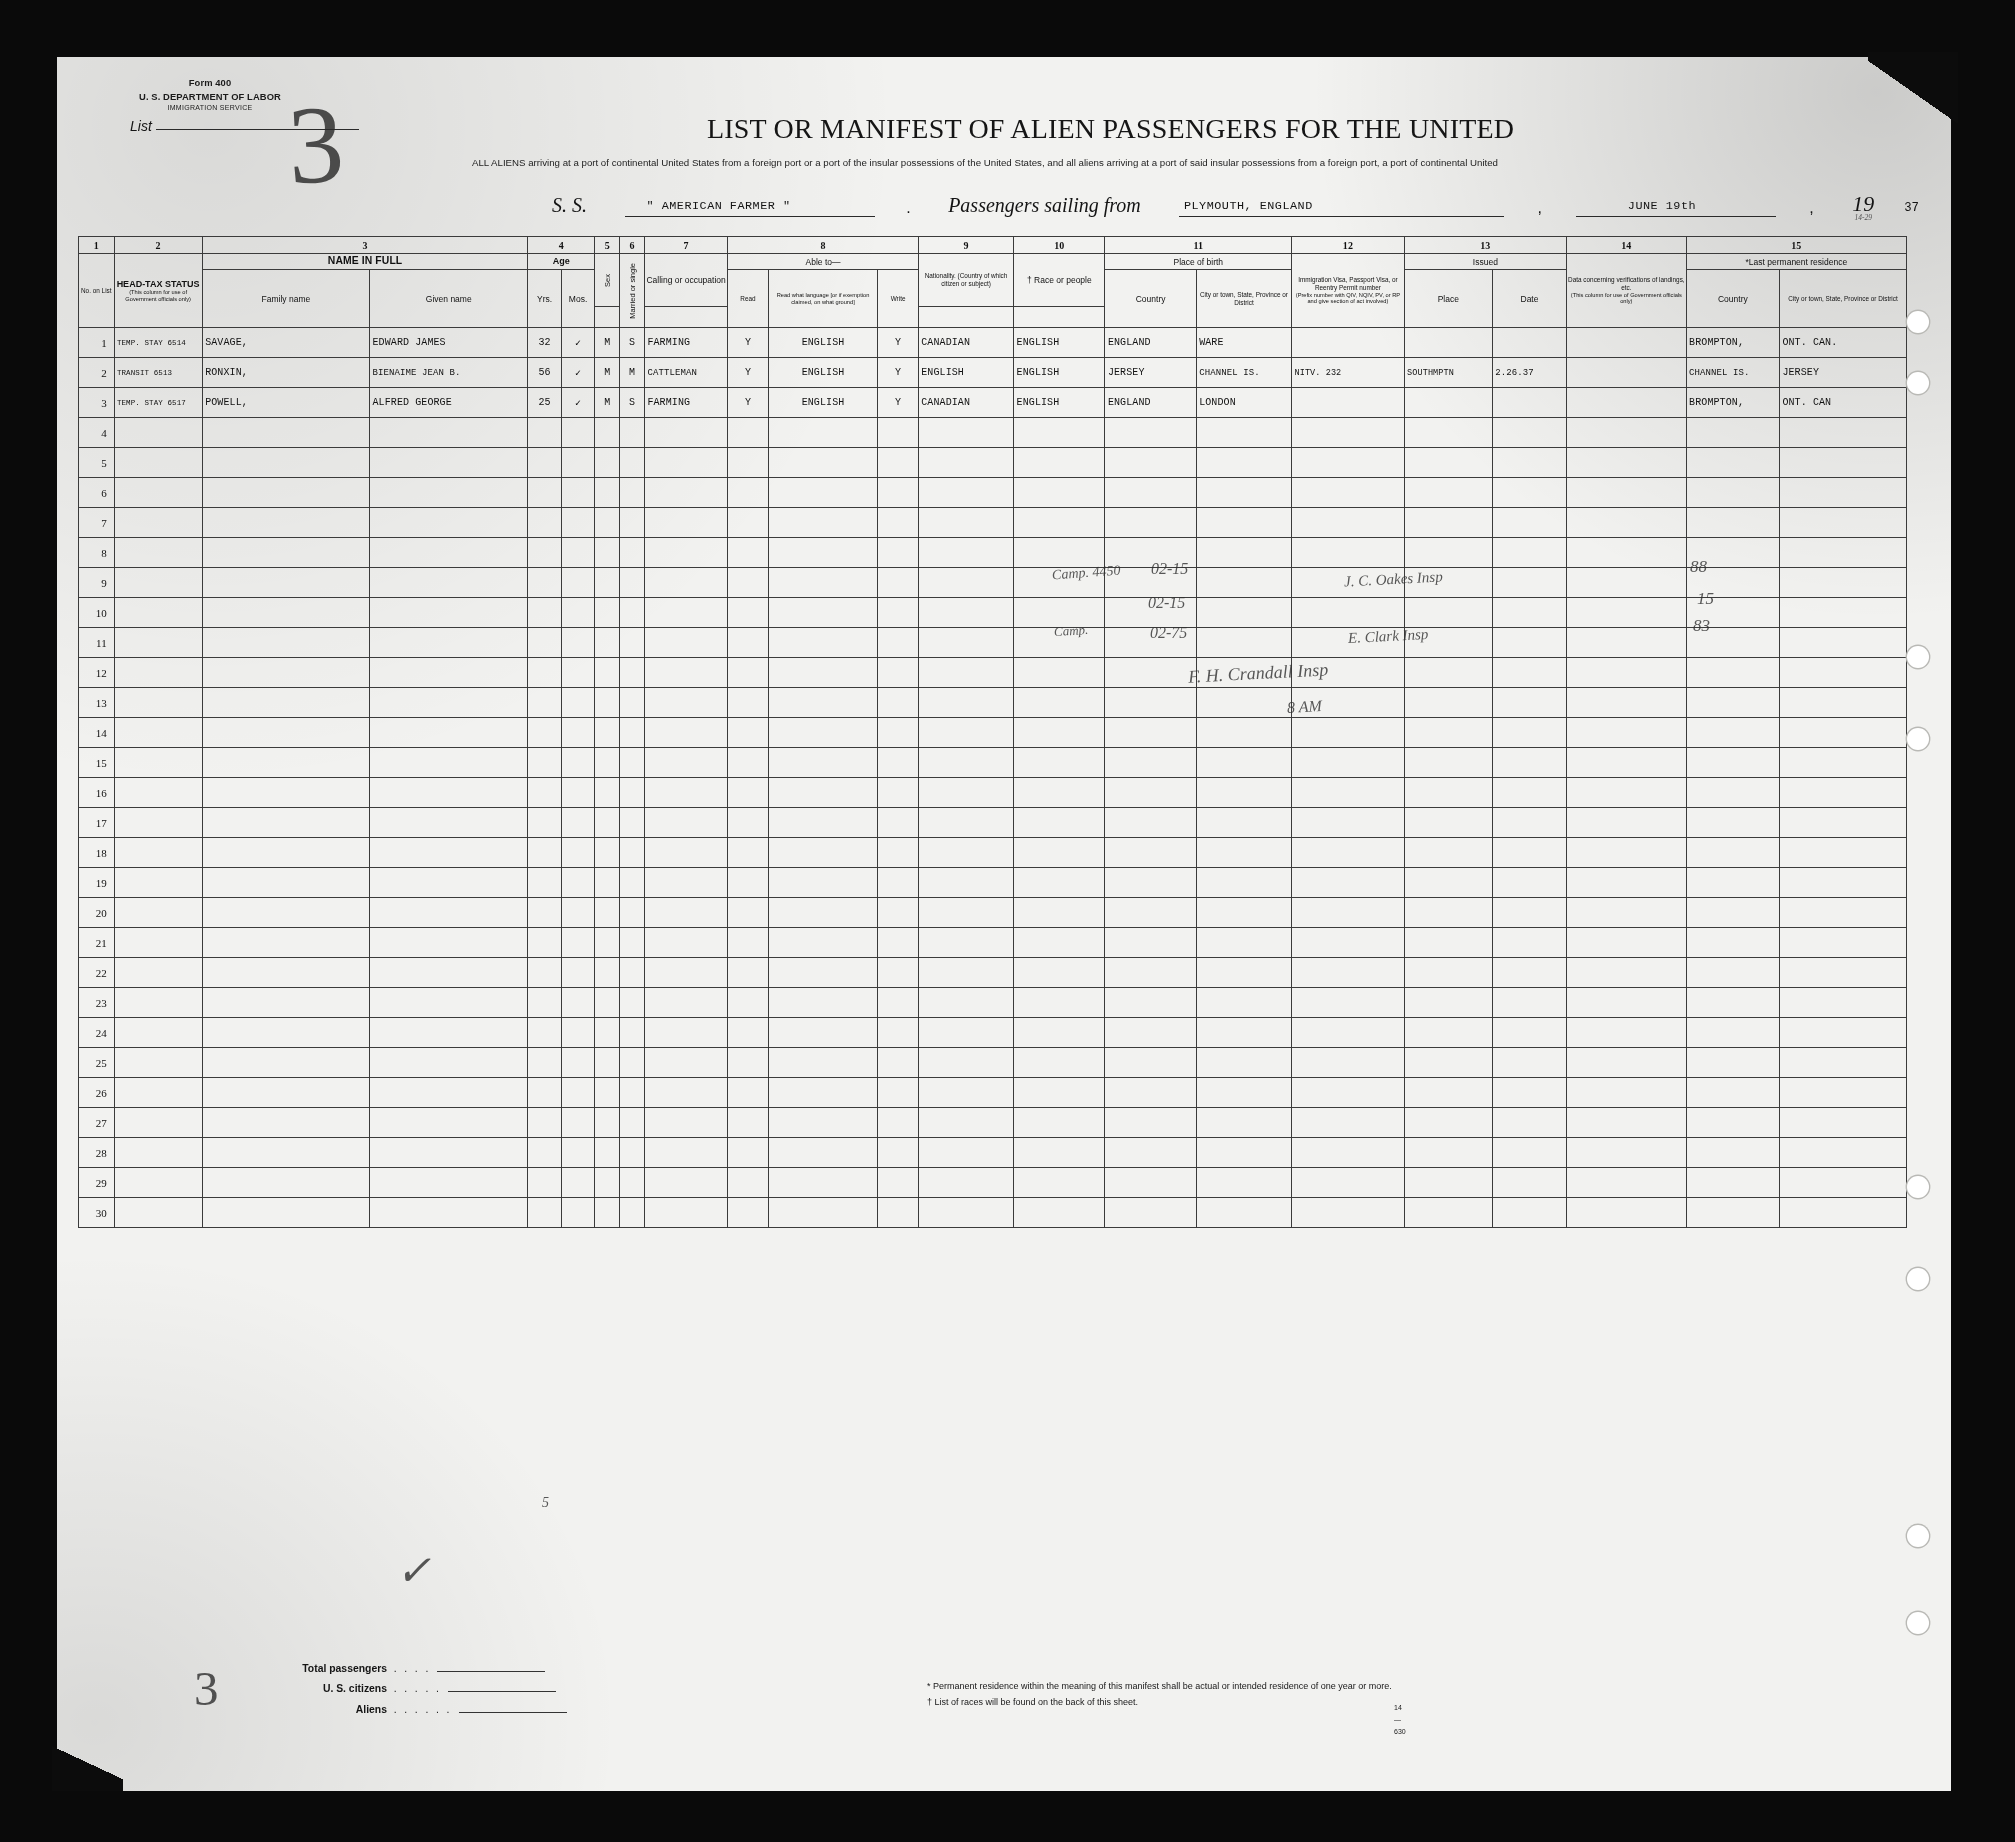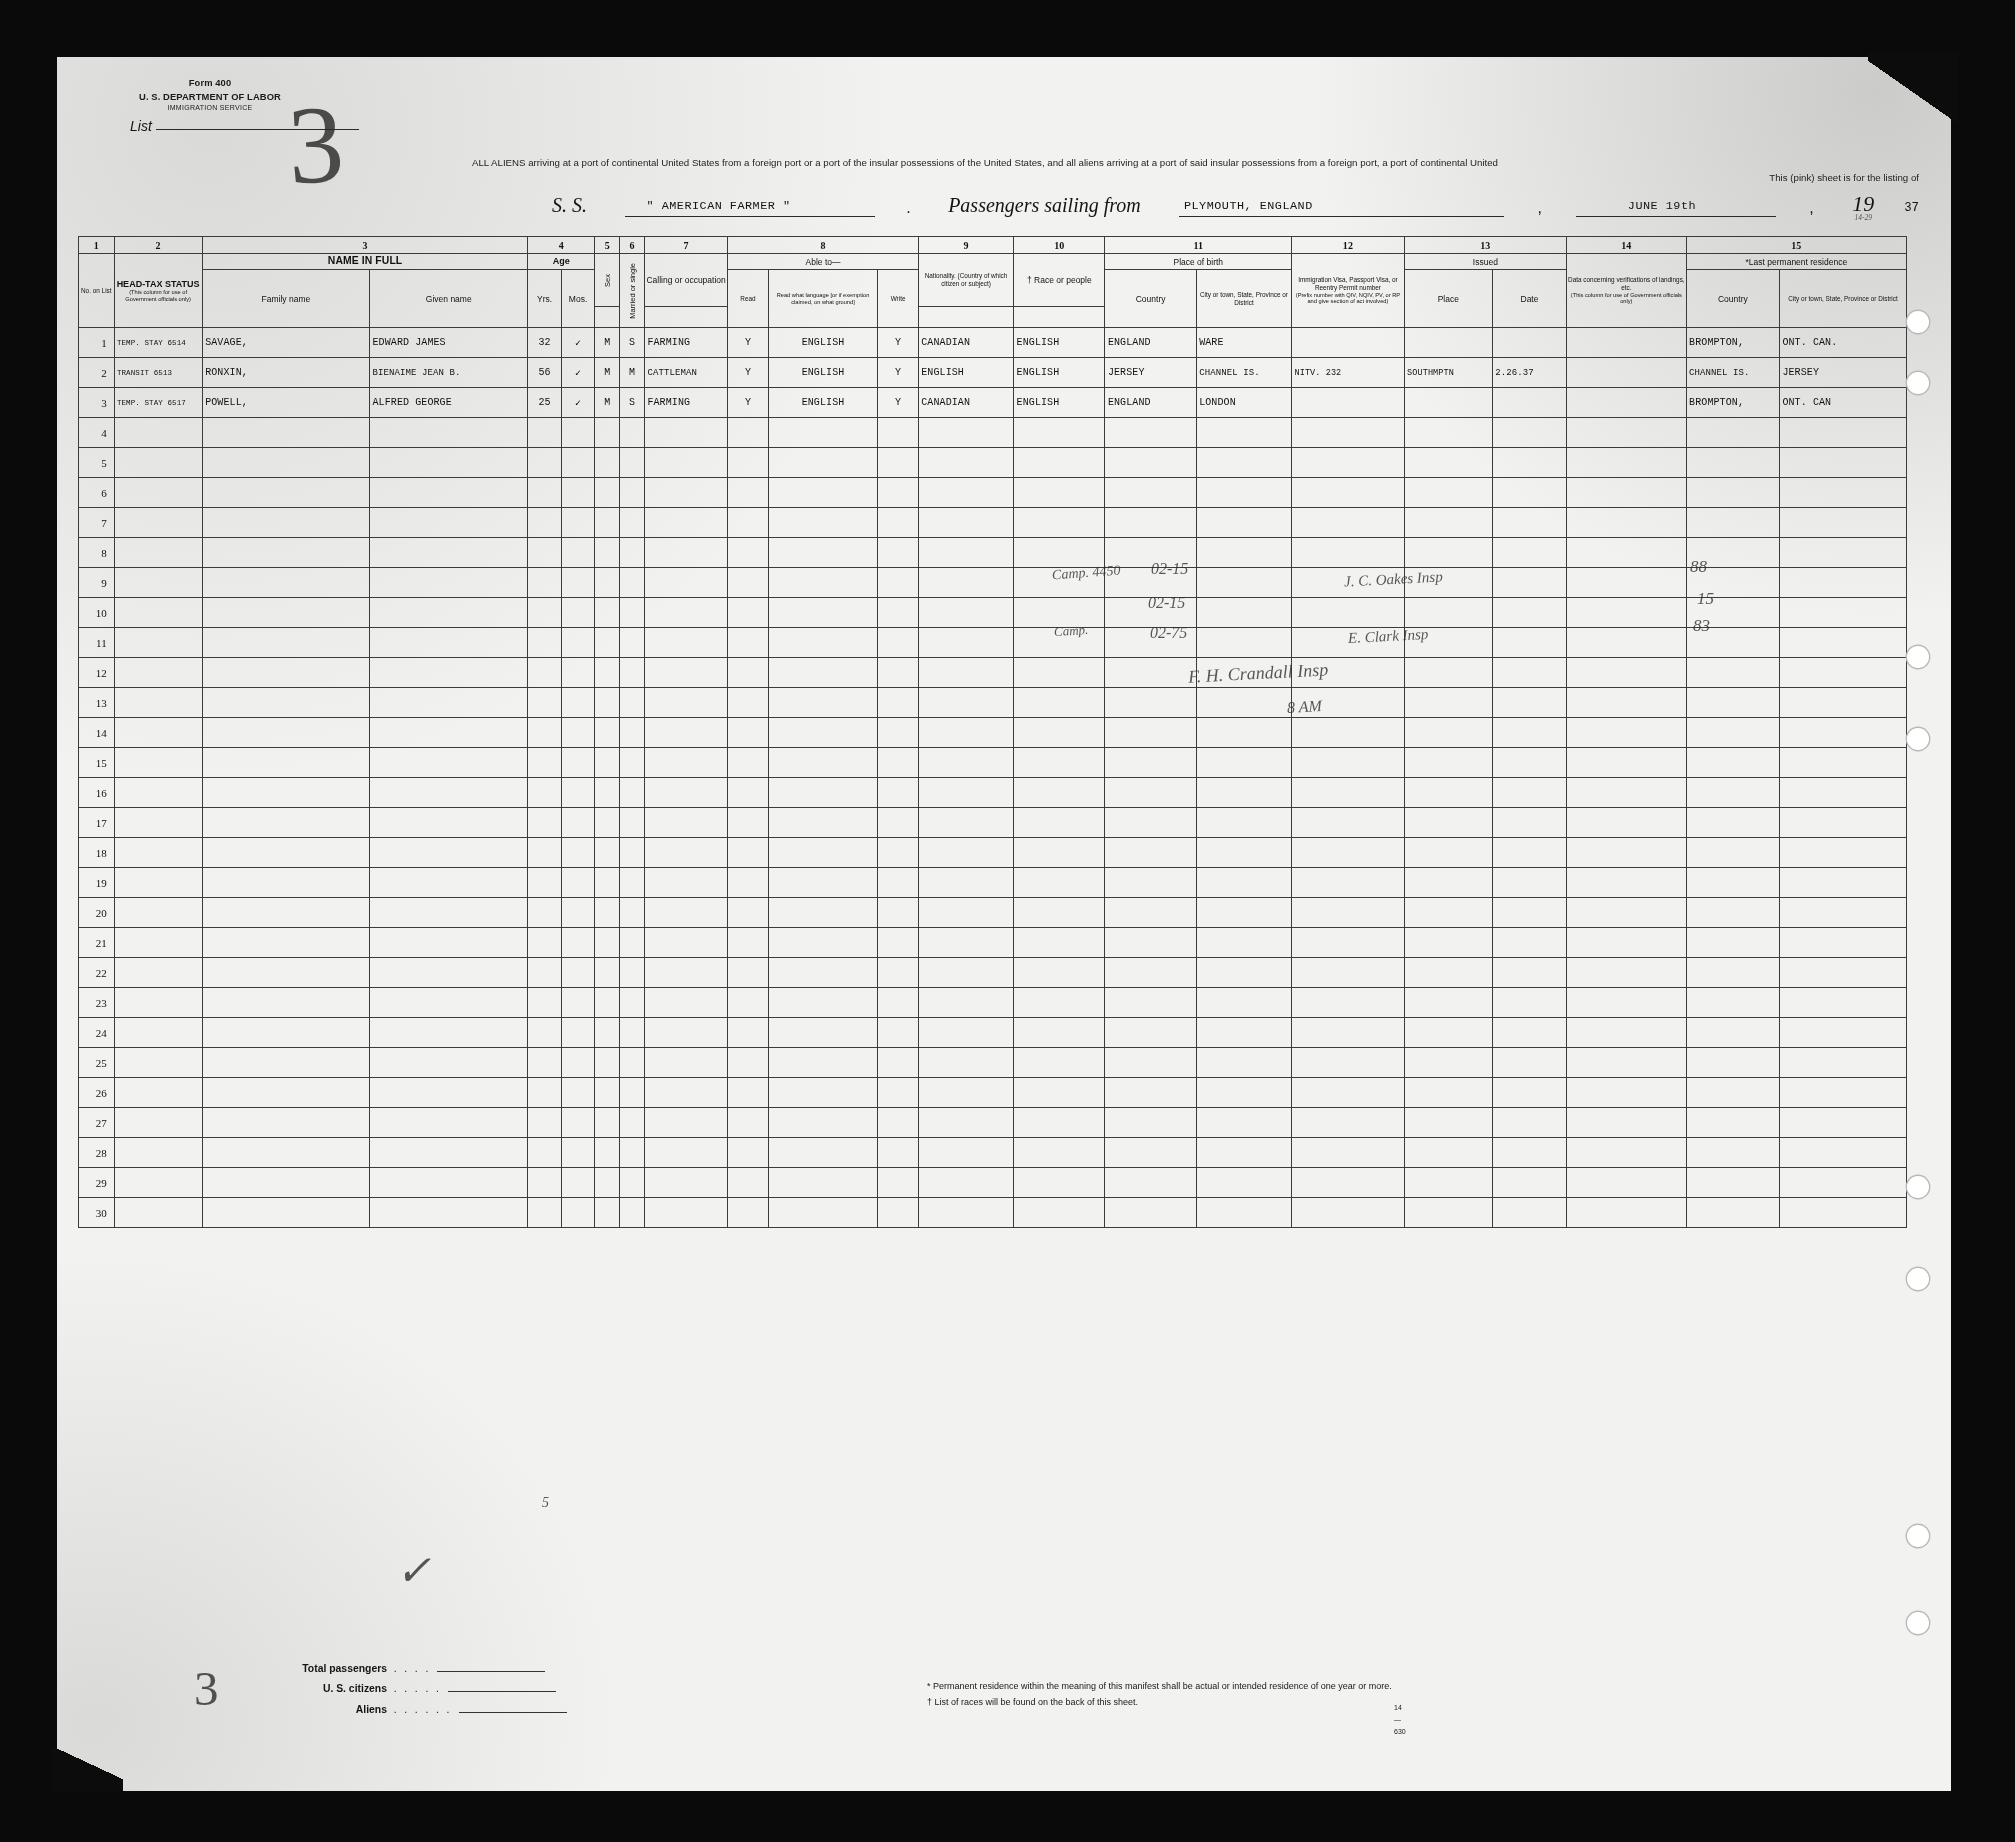--- a/index.html
+++ b/index.html
@@ -278,24 +278,24 @@
     <div class="b">U. S. DEPARTMENT OF LABOR</div>
     <div class="sm">IMMIGRATION SERVICE</div>
   </div>
 
   <div class="list-line">
     <span class="lbl">List</span>
     <span class="rule"></span>
   </div>
   <div class="hand-list-num">3</div>
 
+  <div class="title">LIST OR MANIFEST OF ALIEN PASSENGERS FOR THE UNITED</div>
 
   <div class="subtitle">
     <span>ALL ALIENS arriving at a port of continental United States from a foreign port or a port of the insular possessions of the United States, and all aliens arriving at a port of said insular possessions from a foreign port, a port of continental United</span>
-    <span class="r">This (pink) sheet is for the listing of</span>
   </div>
 
   <div class="shipline">
     <span class="ss">S. S.</span>
     <span class="u1">
         <span>" AMERICAN FARMER "</span>
       </span>
     <span class="dot">.</span>
     <span class="sail">Passengers sailing from</span>
     <span class="u2">

